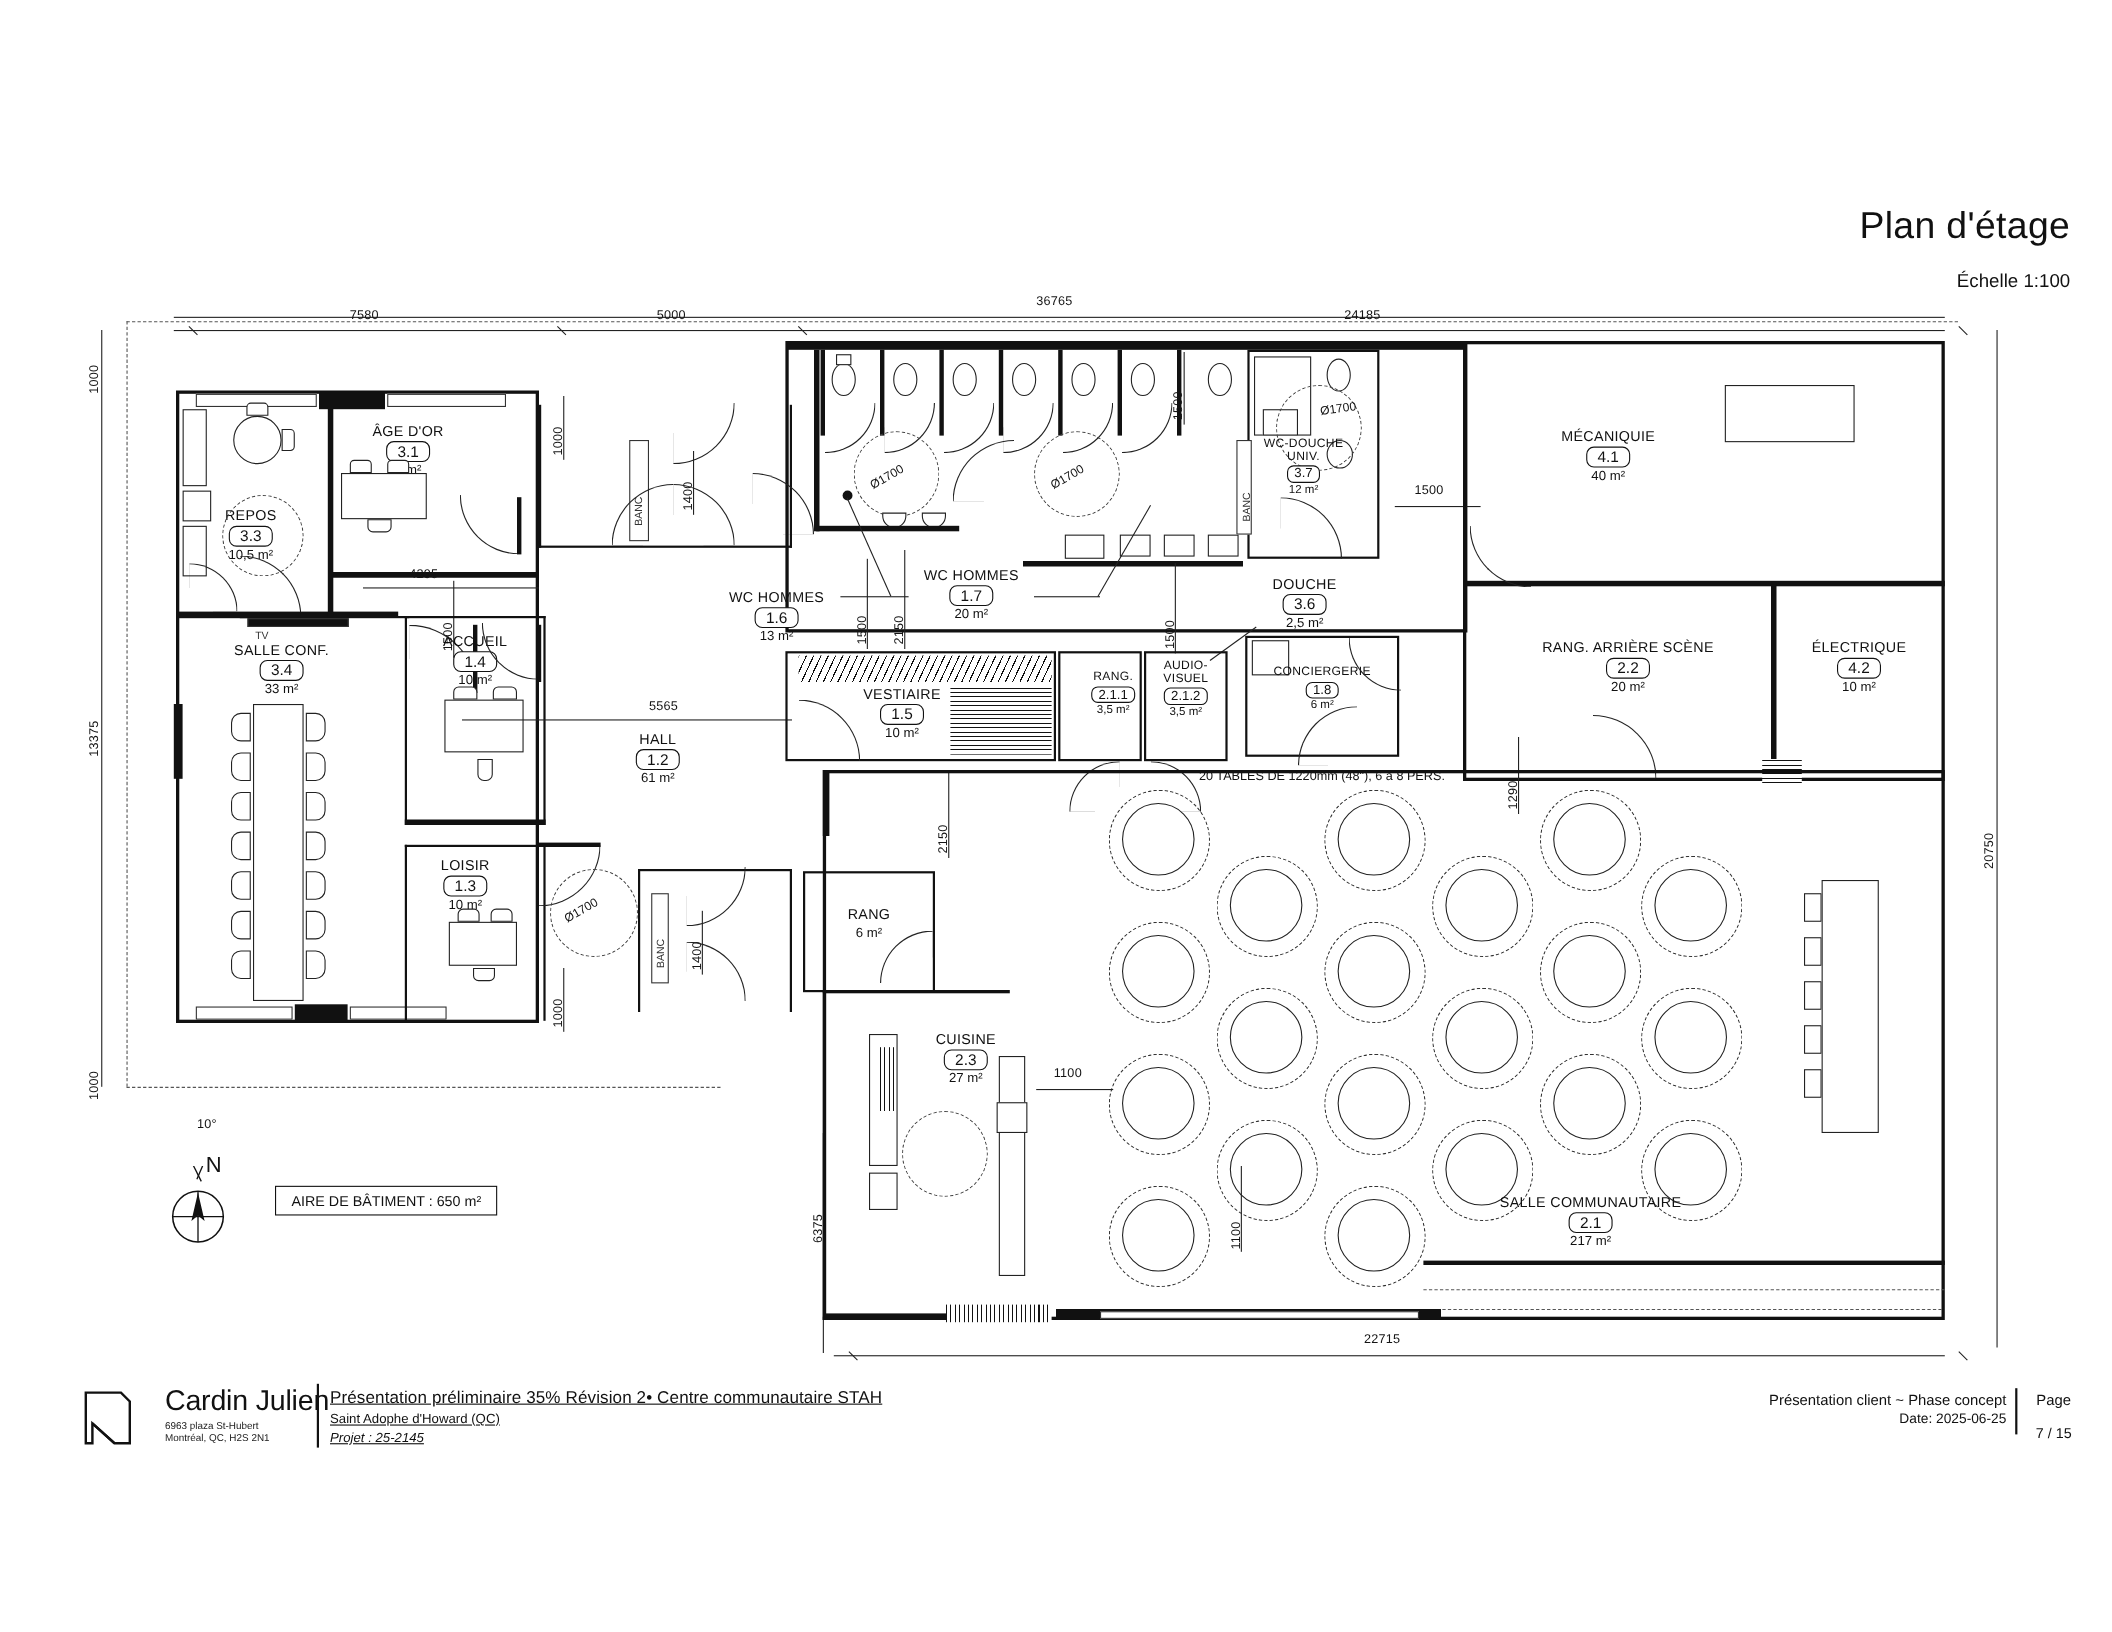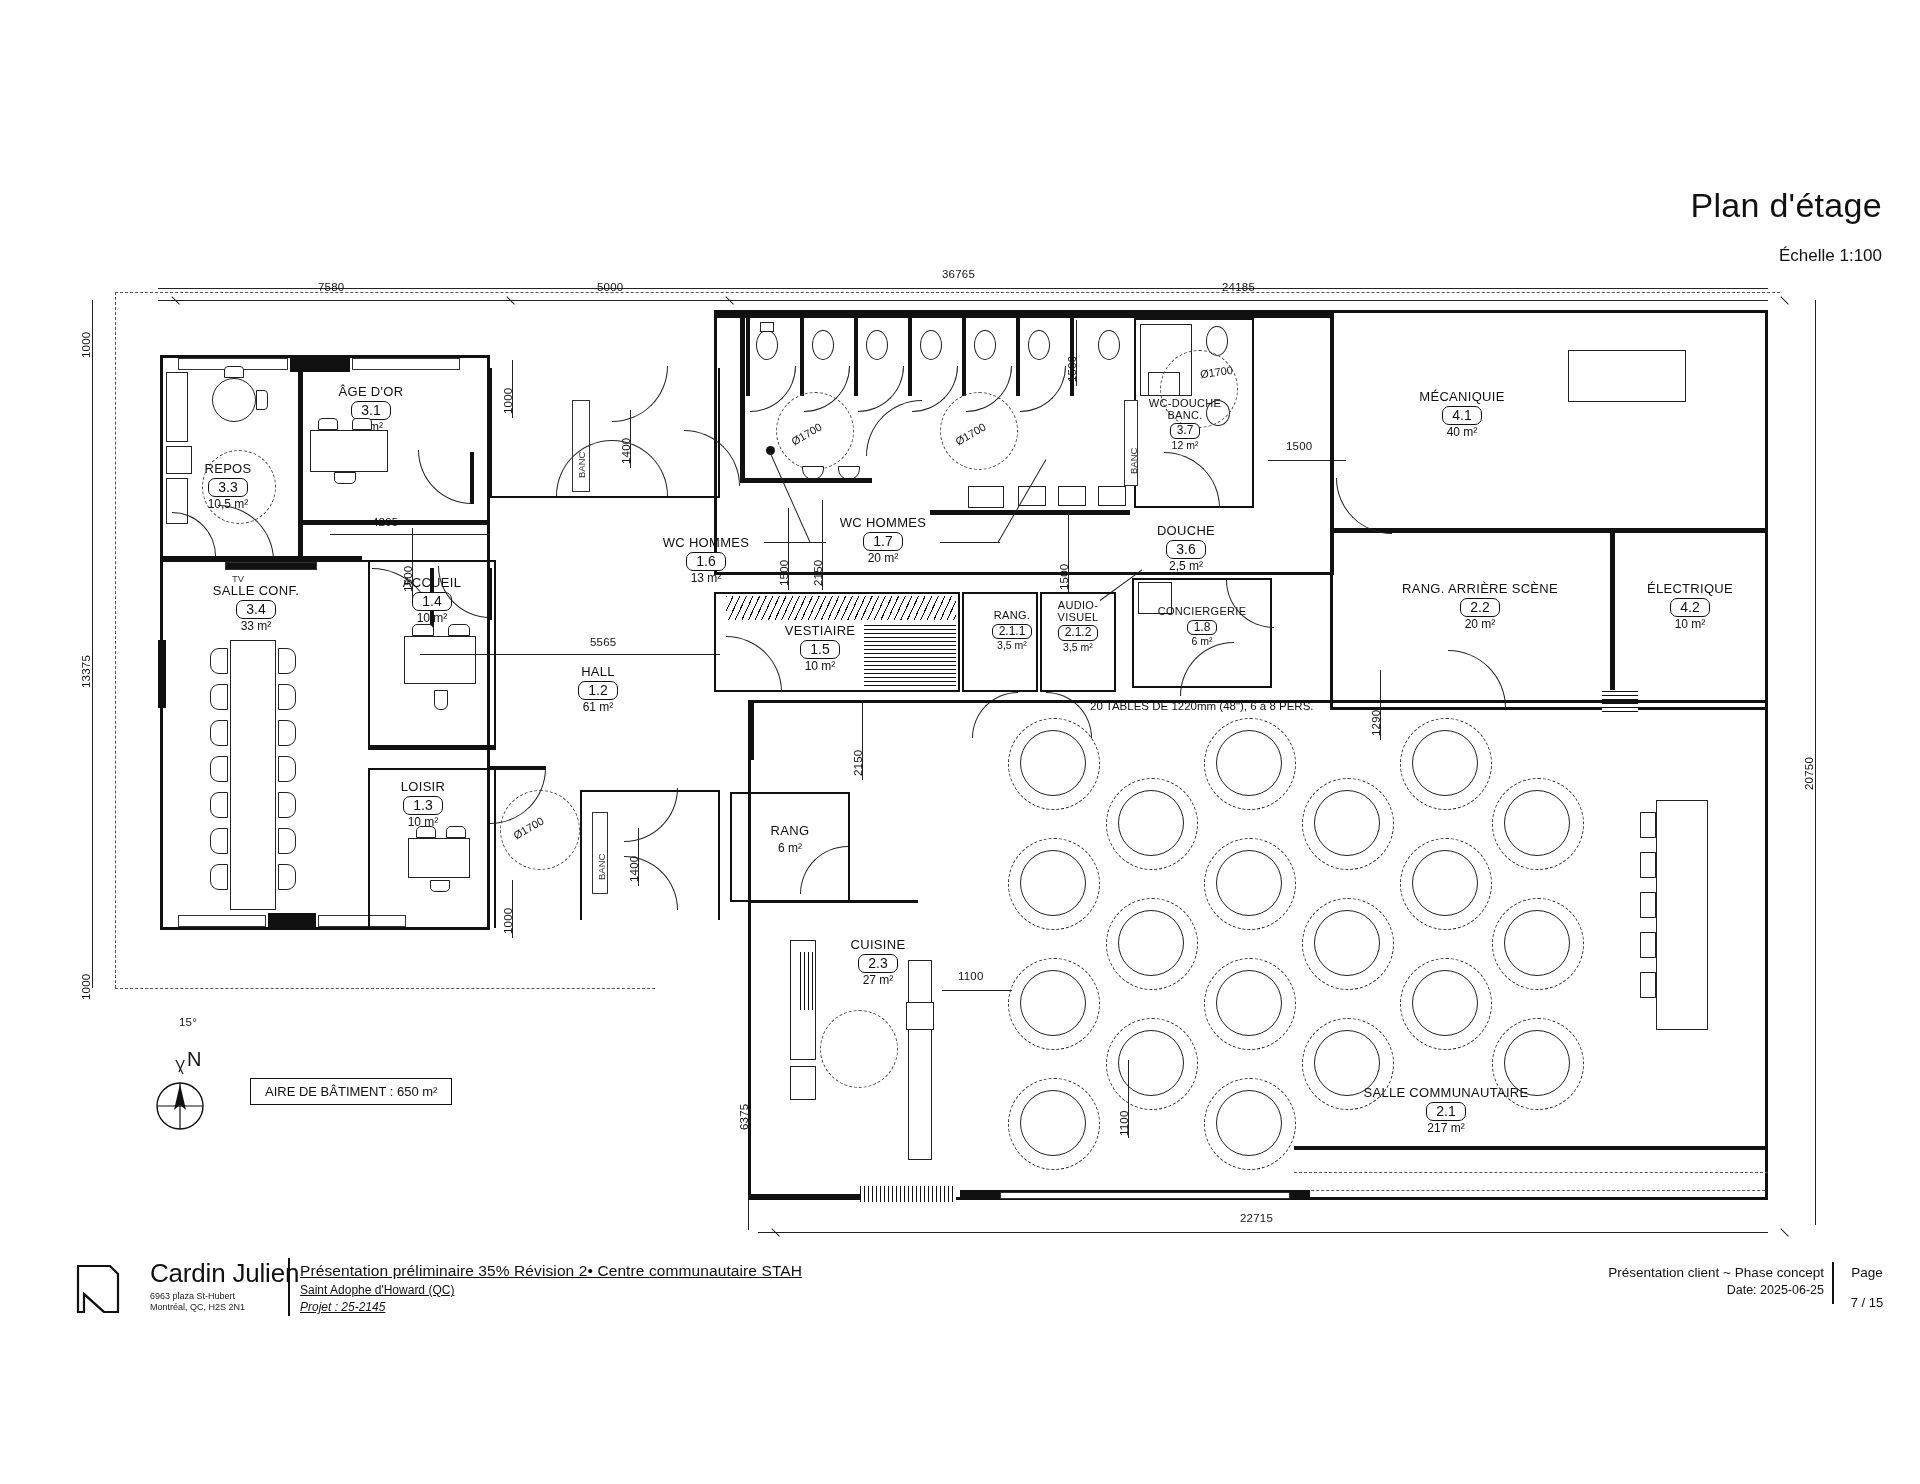--- a/index.html
+++ b/index.html
@@ -362,21 +362,21 @@
 
   <div class="abs interior" style="left:1134px;top:318px;width:120px;height:190px;"></div>
   <div class="abs fobj" style="left:1140px;top:324px;width:52px;height:72px;"></div>
   <div class="abs fobj" style="left:1148px;top:372px;width:32px;height:24px;"></div>
   <div class="abs fobj" style="left:1206px;top:326px;width:22px;height:30px;border-radius:11px/15px;"></div>
   <div class="abs fobj r" style="left:1206px;top:400px;width:24px;height:26px;"></div>
   <div class="abs turncircle" style="left:1160px;top:350px;width:78px;height:78px;"></div>
   <div class="abs turnlabel" style="left:1200px;top:366px;transform:rotate(-8deg);">Ø1700</div>
   <div class="abs roomtag sm" style="left:1128px;top:398px;width:114px;">
     <div class="rname">WC-DOUCHE
-BANC.</div>
+UNIV.</div>
     <div class="rnum">3.7</div>
     <div class="rarea">12 m²</div>
   </div>
   <div class="abs swing sw-tr" style="left:1164px;top:452px;width:56px;height:56px;"></div>
 
   <div class="abs glazing" style="left:1124px;top:400px;width:14px;height:86px;"></div>
   <div class="abs tinytext vert" style="left:1128px;top:474px;transform-origin:left top;transform:rotate(-90deg);">BANC</div>
 
   <div class="abs dimline-h" style="left:1268px;top:460px;width:78px;"></div>
   <div class="abs dimtext" style="left:1286px;top:440px;">1500</div>
@@ -541,21 +541,21 @@
   <div class="abs hatchband" style="left:800px;top:952px;width:14px;height:58px;"></div>
   <div class="abs wall" style="left:750px;top:1194px;width:168px;height:6px;"></div>
   <div class="abs hatchband" style="left:860px;top:1186px;width:96px;height:16px;"></div>
 
   <div class="abs wall" style="left:960px;top:1190px;width:350px;height:10px;"></div>
   <div class="abs glazing" style="left:1000px;top:1192px;width:290px;height:7px;"></div>
 
   <div class="abs" id="area-note" style="left:250px;top:1078px;">AIRE DE BÂTIMENT : 650 m²</div>
 
   <div class="abs" id="north-arrow-wrap" style="left:145px;top:1060px;">
-    <div class="dimtext" style="position:absolute;left:34px;top:-44px;">15°</div>
+    <div class="dimtext" style="position:absolute;left:34px;top:-44px;">10°</div>
     <svg id="north-arrow" viewBox="0 0 70 70">
       <circle cx="35" cy="46" r="23" fill="none" stroke="#111" stroke-width="1.4"></circle>
       <line x1="35" y1="23" x2="35" y2="69" stroke="#111" stroke-width="1.2"></line>
       <line x1="12" y1="46" x2="58" y2="46" stroke="#111" stroke-width="1.2"></line>
       <polygon points="35,24 41,50 35,45 29,50" fill="#111"></polygon>
       <line x1="30" y1="-2" x2="38" y2="14" stroke="#111" stroke-width="1.2"></line>
       <line x1="40" y1="-2" x2="34" y2="12" stroke="#111" stroke-width="1.2"></line>
     </svg>
     <div class="dimtext" style="position:absolute;left:42px;top:-12px;font-size:20px;">N</div>
   </div>

